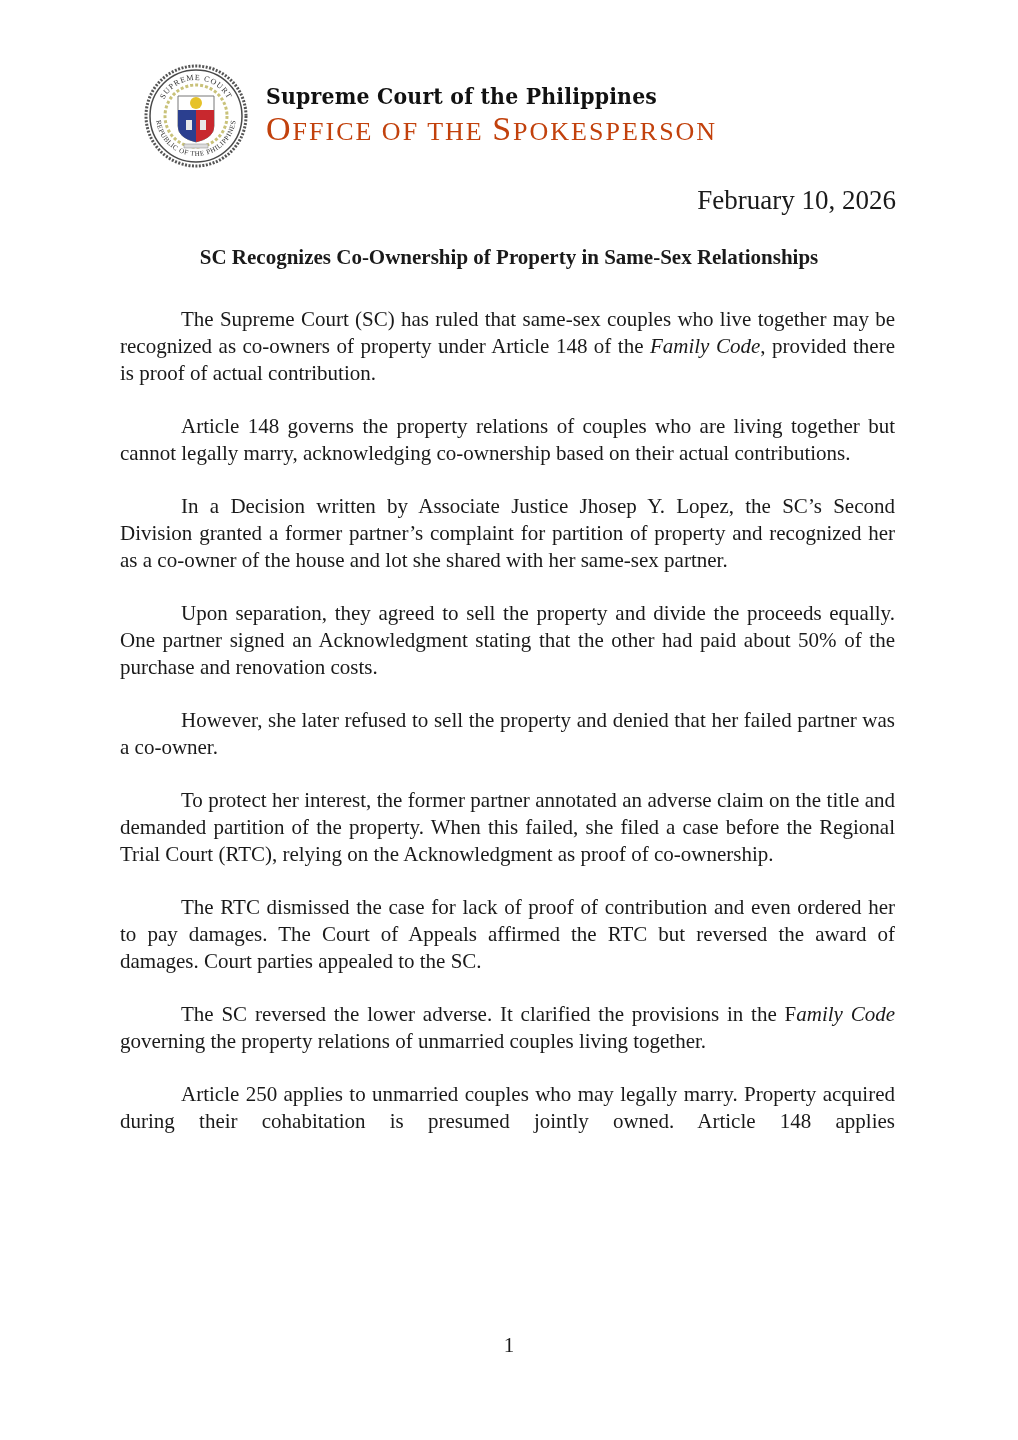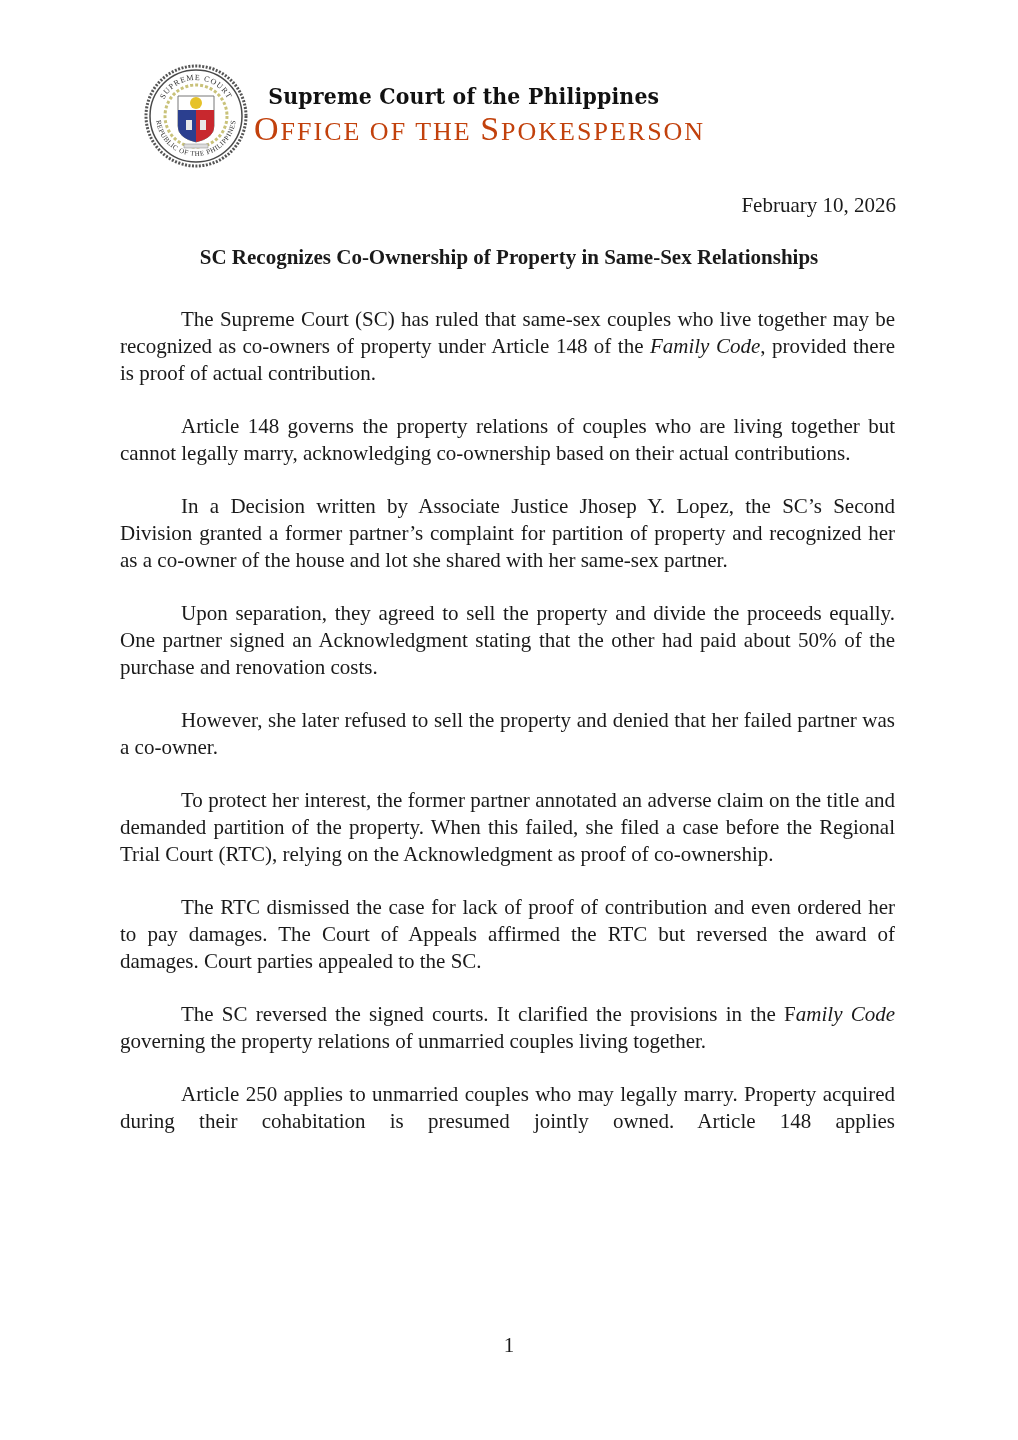--- a/index.html
+++ b/index.html
@@ -1,23 +1,23 @@
 <!DOCTYPE html>
 <html><head>
 <meta charset="utf-8">
 <style>
   html, body { margin: 0; padding: 0; background: #ffffff; }
   body { width: 1018px; height: 1440px; position: relative; overflow: hidden; color: #1a1a1a; font-family: "Liberation Serif", "DejaVu Serif", serif; }
   .header { position: absolute; left: 144px; top: 64px; height: 104px; display: flex; align-items: center; }
   .seal { width: 104px; height: 104px; flex: 0 0 104px; }
-  .letterhead { margin-left: 6px; display: flex; flex-direction: column; text-align: center; }
+  .letterhead { margin-left: 18px; display: flex; flex-direction: column; }
   .court-name { font-family: "DejaVu Serif", serif; font-weight: bold; font-size: 22px; letter-spacing: 0.2px; color: #111; line-height: 28px; transform: scaleX(0.93); transform-origin: left; }
   .office-name { font-family: "Liberation Serif", serif; font-size: 26px; letter-spacing: 2px; color: #c2410c; line-height: 38px; font-variant: small-caps; }
   .office-name .big { font-size: 34px; }
-  .date { position: absolute; right: 122px; top: 193px; font-size: 21px; }
+  .date { position: absolute; right: 122px; top: 185px; font-size: 27px; }
   .title { position: absolute; left: 0; width: 1018px; top: 245px; text-align: center; font-weight: bold; font-size: 21px; }
   .body { position: absolute; left: 120px; width: 775px; top: 298px; font-size: 21px; line-height: 27px; text-align: justify; }
   .body p { margin: 8px 0 26px 0; text-indent: 61px; }
   .body p.nogap { margin-bottom: 0; }
   .pagenum { position: absolute; left: 0; width: 1018px; top: 1333px; text-align: center; font-size: 21px; }
   em { font-style: italic; }
 </style>
 </head>
 <body>
 
@@ -51,17 +51,17 @@
 <div class="title">SC Recognizes Co-Ownership of Property in Same-Sex Relationships</div>
 
 <div class="body">
   <p><span>The Supreme Court (SC) has ruled that same-sex couples who live together may be recognized as co-owners of property under Article 148 of the </span><em>Family Code</em><span>, provided there is proof of actual contribution.</span></p>
   <p>Article 148 governs the property relations of couples who are living together but cannot legally marry, acknowledging co-ownership based on their actual contributions.</p>
   <p>In a Decision written by Associate Justice Jhosep Y. Lopez, the SC’s Second Division granted a former partner’s complaint for partition of property and recognized her as a co-owner of the house and lot she shared with her same-sex partner.</p>
   <p>Upon separation, they agreed to sell the property and divide the proceeds equally. One partner signed an Acknowledgment stating that the other had paid about 50% of the purchase and renovation costs.</p>
   <p>However, she later refused to sell the property and denied that her failed partner was a co-owner.</p>
   <p>To protect her interest, the former partner annotated an adverse claim on the title and demanded partition of the property. When this failed, she filed a case before the Regional Trial Court (RTC), relying on the Acknowledgment as proof of co-ownership.</p>
   <p>The RTC dismissed the case for lack of proof of contribution and even ordered her to pay damages. The Court of Appeals affirmed the RTC but reversed the award of damages. Court parties appealed to the SC.</p>
-  <p><span>The SC reversed the signed courts. It clarified the provisions in the F</span><em>amily Code</em><span> governing the property relations of unmarried couples living together.</span></p>
+  <p><span>The SC reversed the lower adverse. It clarified the provisions in the F</span><em>amily Code</em><span> governing the property relations of unmarried couples living together.</span></p>
   <p class="nogap" style="text-align-last: justify;">Article 250 applies to unmarried couples who may legally marry. Property acquired during their cohabitation is presumed jointly owned. Article 148 applies</p>
 </div>
 
 <div class="pagenum">1</div>
 
 </body></html>

